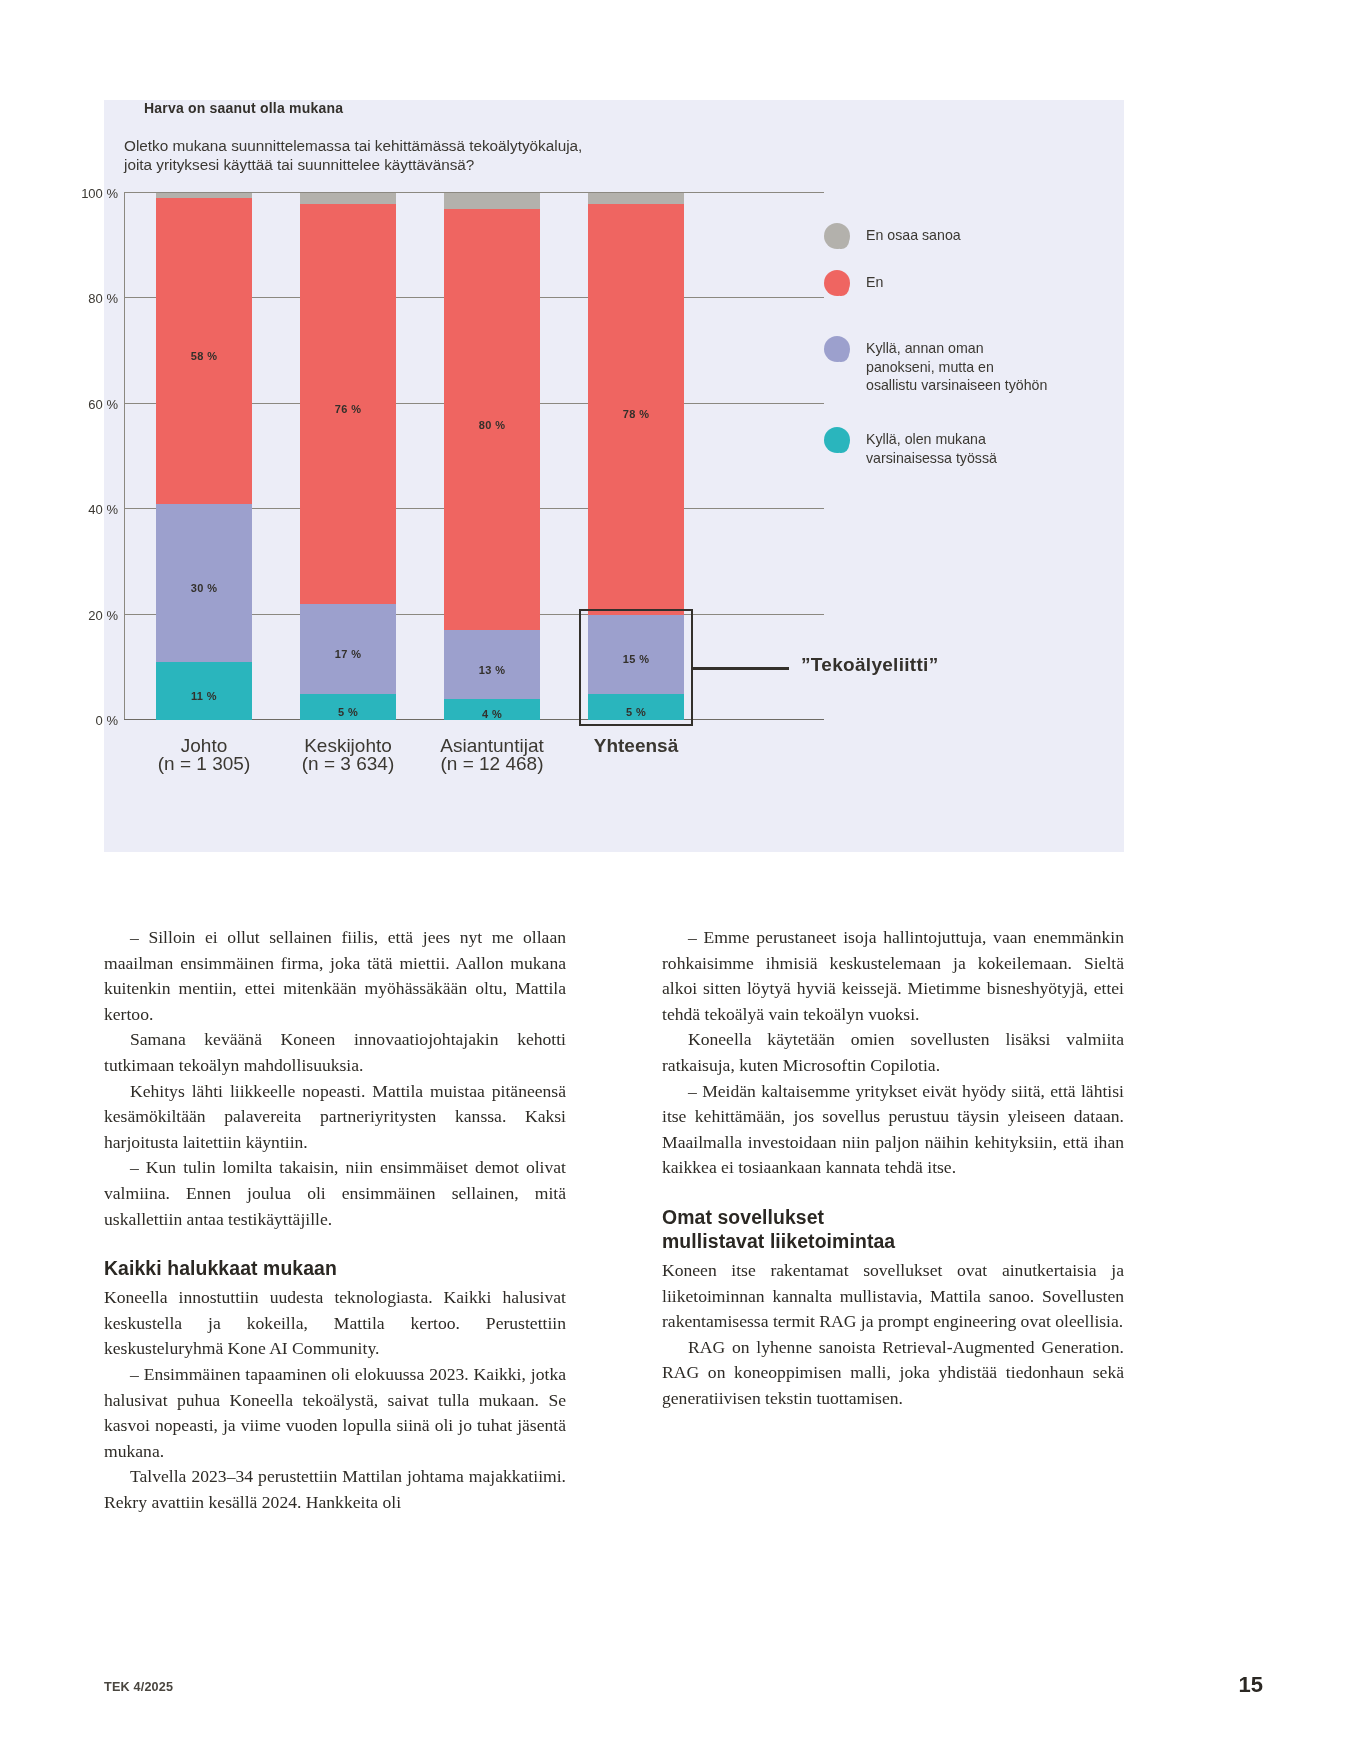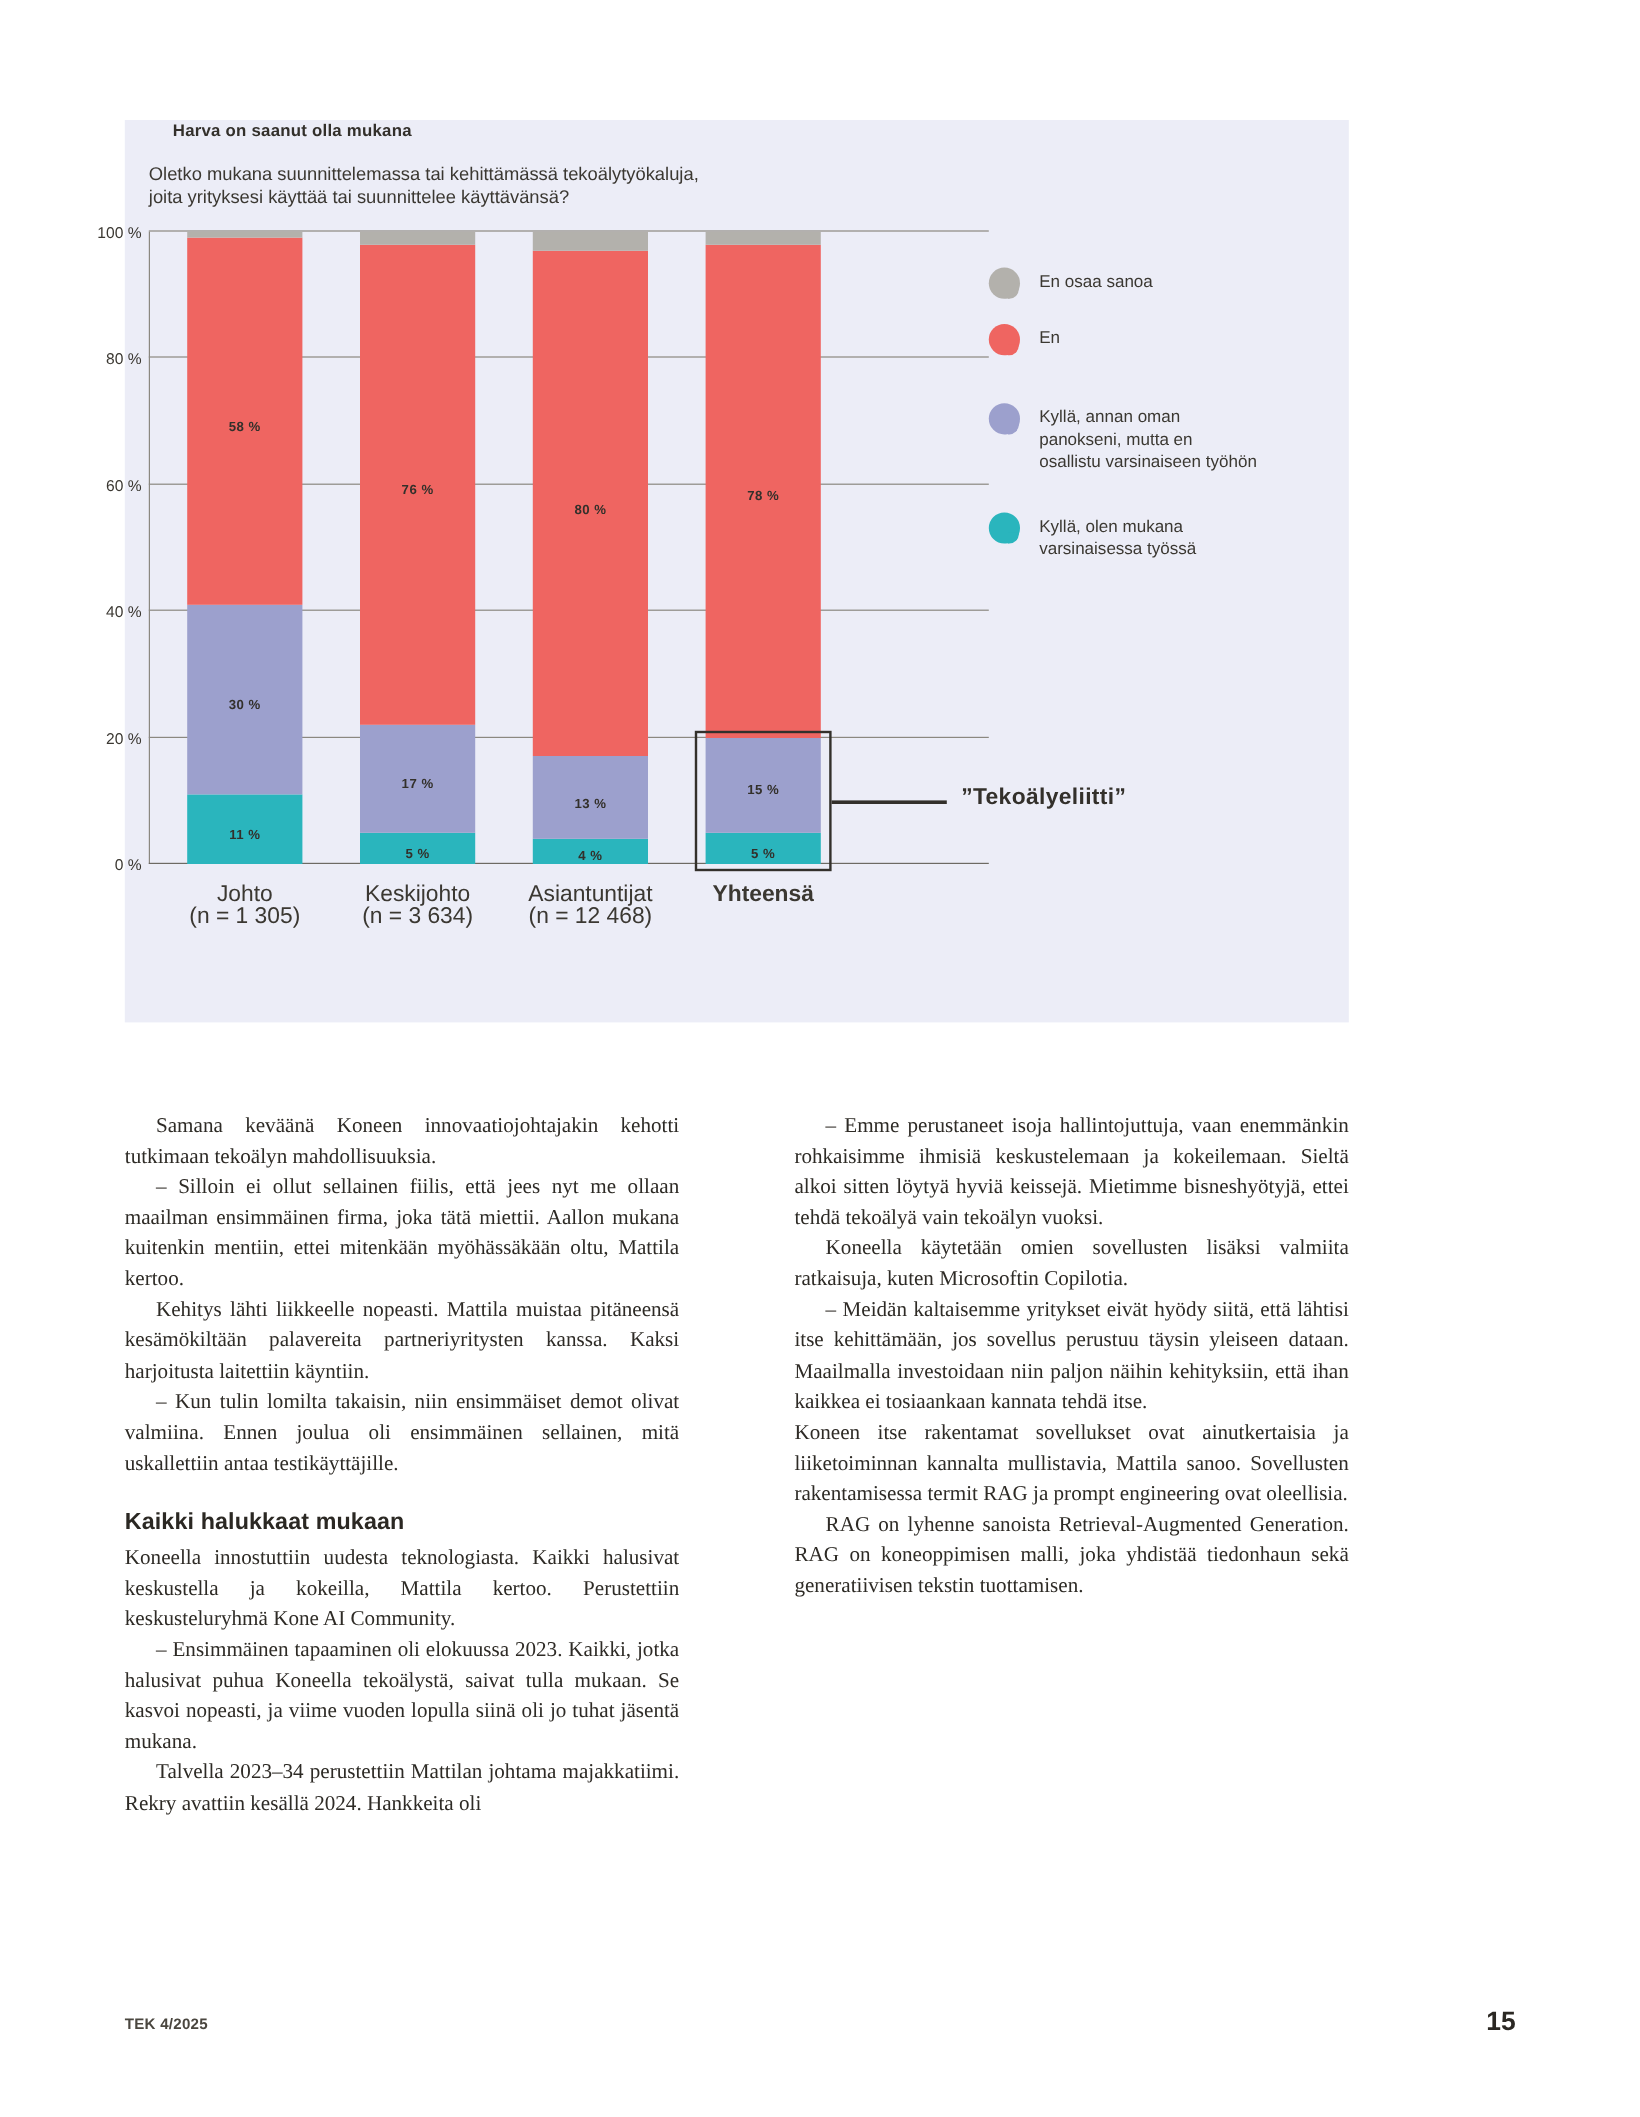--- a/index.html
+++ b/index.html
@@ -260,34 +260,36 @@
         <span class="tail" style="background: rgb(42, 181, 189);"></span>
       </span>
       <span class="legend-text">Kyllä, olen mukana
 varsinaisessa työssä</span>
     </div>
   </div>
 
 <div id="article">
 
   <div class="col" id="col-left">
+    <p class="para">– Silloin ei ollut sellainen fiilis, että jees nyt me ollaan maailman ensimmäinen firma, joka tätä miettii. Aallon mukana kuitenkin mentiin, ettei mitenkään myöhässäkään oltu, Mattila kertoo.</p>
     <p class="para">Samana keväänä Koneen innovaatiojohtajakin kehotti tutkimaan tekoälyn mahdollisuuksia.</p>
-    <p class="para">– Silloin ei ollut sellainen fiilis, että jees nyt me ollaan maailman ensimmäinen firma, joka tätä miettii. Aallon mukana kuitenkin mentiin, ettei mitenkään myöhässäkään oltu, Mattila kertoo.</p>
     <p class="para">Kehitys lähti liikkeelle nopeasti. Mattila muistaa pitäneensä kesämökiltään palavereita partneriyritysten kanssa. Kaksi harjoitusta laitettiin käyntiin.</p>
     <p class="para">– Kun tulin lomilta takaisin, niin ensimmäiset demot olivat valmiina. Ennen joulua oli ensimmäinen sellainen, mitä uskallettiin antaa testikäyttäjille.</p>
     <h2 class="subhead">Kaikki halukkaat mukaan</h2>
     <p class="para noindent">Koneella innostuttiin uudesta teknologiasta. Kaikki halusivat keskustella ja kokeilla, Mattila kertoo. Perustettiin keskusteluryhmä Kone AI Community.</p>
     <p class="para">– Ensimmäinen tapaaminen oli elokuussa 2023. Kaikki, jotka halusivat puhua Koneella tekoälystä, saivat tulla mukaan. Se kasvoi nopeasti, ja viime vuoden lopulla siinä oli jo tuhat jäsentä mukana.</p>
     <p class="para">Talvella 2023–34 perustettiin Mattilan johtama majakkatiimi. Rekry avattiin kesällä 2024. Hankkeita oli</p>
   </div>
 
   <div class="col" id="col-right">
     <p class="para">– Emme perustaneet isoja hallintojuttuja, vaan enemmänkin rohkaisimme ihmisiä keskustelemaan ja kokeilemaan. Sieltä alkoi sitten löytyä hyviä keissejä. Mietimme bisneshyötyjä, ettei tehdä tekoälyä vain tekoälyn vuoksi.</p>
     <p class="para">Koneella käytetään omien sovellusten lisäksi valmiita ratkaisuja, kuten Microsoftin Copilotia.</p>
     <p class="para">– Meidän kaltaisemme yritykset eivät hyödy siitä, että lähtisi itse kehittämään, jos sovellus perustuu täysin yleiseen dataan. Maailmalla investoidaan niin paljon näihin kehityksiin, että ihan kaikkea ei tosiaankaan kannata tehdä itse.</p>
+    <h2 class="subhead">Omat sovellukset
+mullistavat liiketoimintaa</h2>
     <p class="para noindent">Koneen itse rakentamat sovellukset ovat ainutkertaisia ja liiketoiminnan kannalta mullistavia, Mattila sanoo. Sovellusten rakentamisessa termit RAG ja prompt engineering ovat oleellisia.</p>
     <p class="para">RAG on lyhenne sanoista Retrieval-Augmented Generation. RAG on koneoppimisen malli, joka yhdistää tiedonhaun sekä generatiivisen tekstin tuottamisen.</p>
   </div>
 
 </div>
 
 <div id="footer-left">TEK 4/2025</div>
 <div id="footer-page">15</div>
 
 </body></html>

